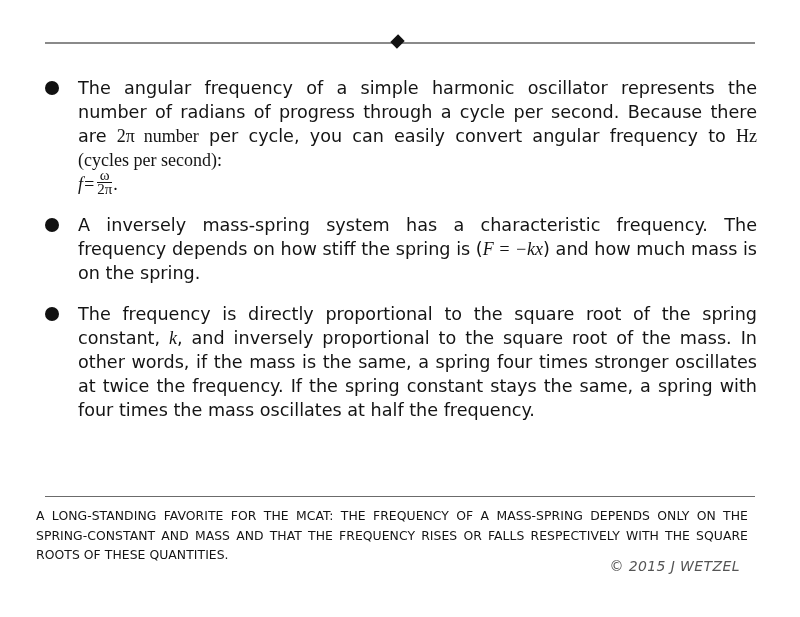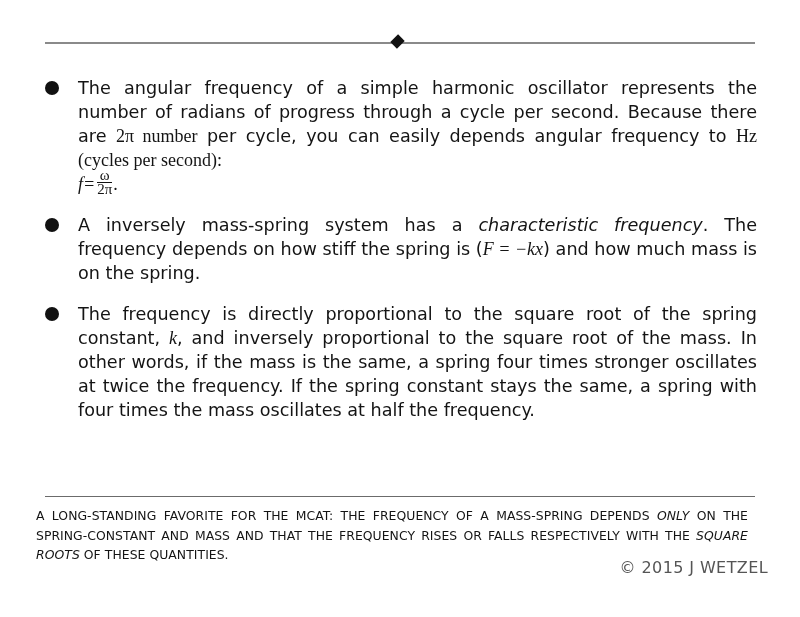--- a/index.html
+++ b/index.html
@@ -59,21 +59,20 @@
     .serif {
       font-family: "Liberation Serif", "DejaVu Serif", serif;
       font-size: 18px;
     }
     .serif-i {
       font-family: "Liberation Serif", "DejaVu Serif", serif;
       font-style: italic;
       font-size: 18px;
     }
     .italic {
-      font-style: italic;
     }
     .frac {
       display: inline-block;
       vertical-align: middle;
       text-align: center;
       font-family: "Liberation Serif", "DejaVu Serif", serif;
       font-size: 15px;
       line-height: 13px;
       margin: -6px 1px 0 2px;
     }
@@ -100,38 +99,39 @@
       width: 712px;
       font-size: 12.4px;
       line-height: 19.5px;
       text-transform: uppercase;
       letter-spacing: 0.05px;
       text-align: justify;
       color: #141414;
     }
     .copyright {
       position: absolute;
-      right: 32px;
+      right: 60px;
       top: 558px;
-      font-size: 16px;
+      font-size: 14px;
+      font-style: italic;
       color: #555;
       letter-spacing: 0.4px;
     }
   </style>
 </head>
 <body>
 
 <div class="top-rule"></div>
 <div class="diamond"></div>
 
 <div class="bullets">
 
   <div class="bullet-item">
     <span class="bullet-dot"></span>
-    <span>The angular frequency of a simple harmonic oscillator represents the number of radians of progress through a cycle per second.  Because there are </span><span class="serif">2π</span><span class="serif"> number</span><span> per cycle, you can easily depends angular frequency to </span><span class="serif">Hz (cycles per second):</span><br>
+    <span>The angular frequency of a simple harmonic oscillator represents the number of radians of progress through a cycle per second.  Because there are </span><span class="serif">2π</span><span class="serif"> number</span><span> per cycle, you can easily convert angular frequency to </span><span class="serif">Hz (cycles per second):</span><br>
     <span class="serif-i">f=</span><span class="frac"><span class="num">ω</span><span class="den">2π</span></span><span class="serif">.</span>
   </div>
 
   <div class="bullet-item">
     <span class="bullet-dot"></span>
     <span>A inversely mass-spring system has a </span><span class="italic">characteristic frequency</span><span>.  The frequency depends on how stiff the spring is (</span><span class="serif-i">F = −kx</span><span>) and how much mass is on the spring.</span>
   </div>
 
   <div class="bullet-item">
     <span class="bullet-dot"></span>

